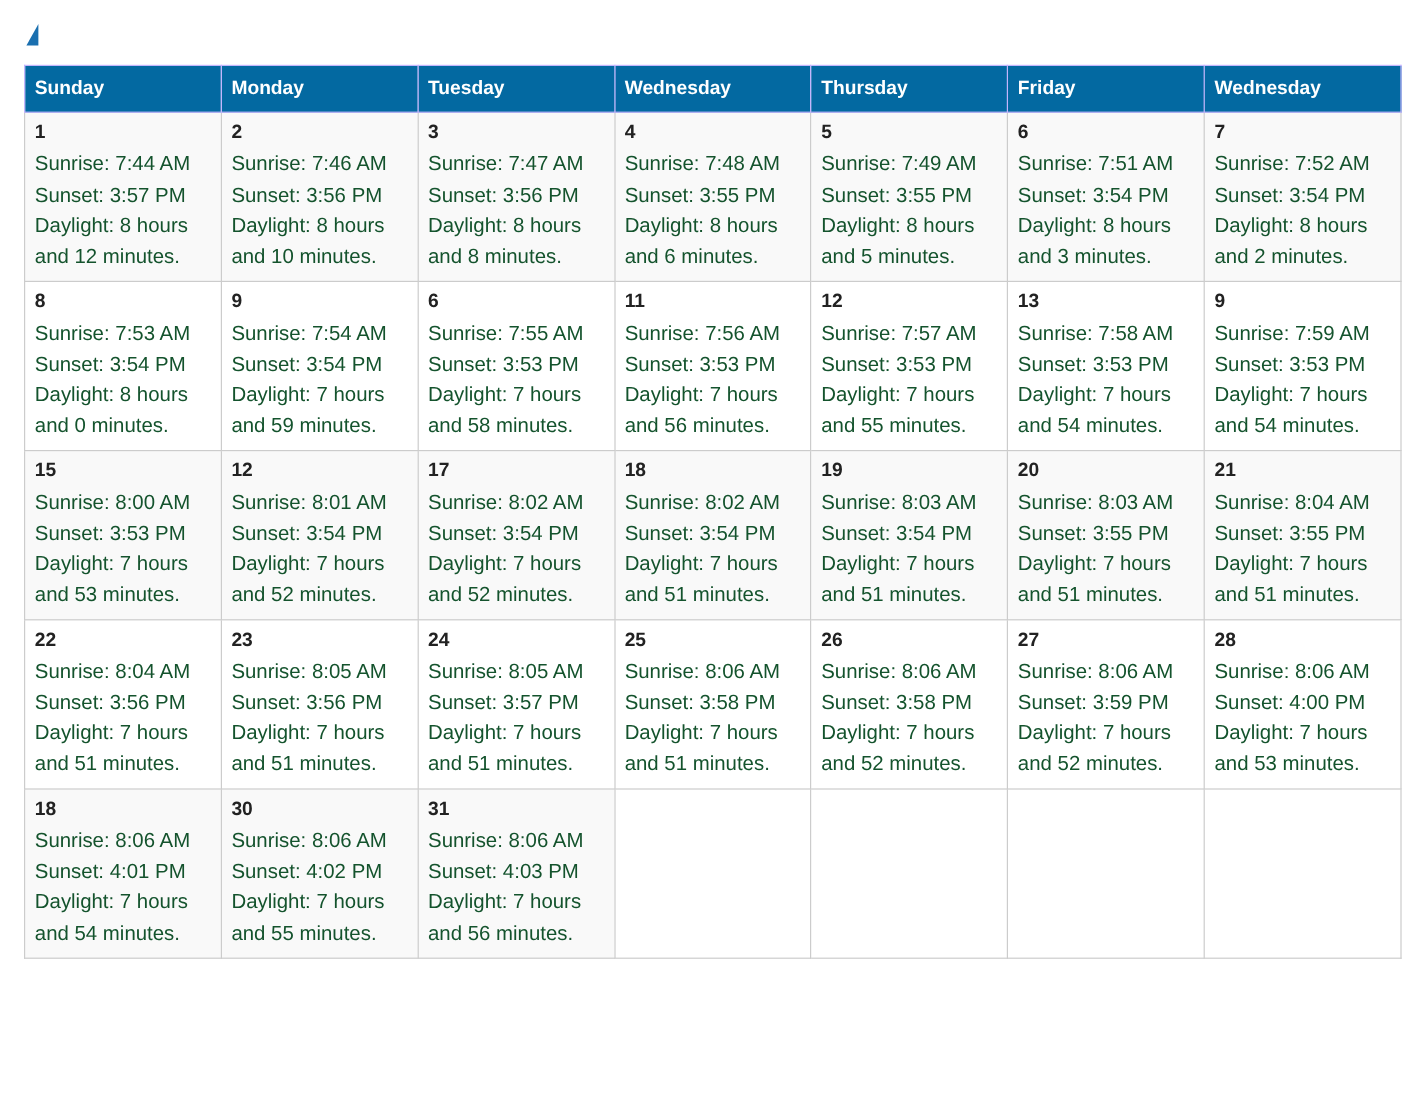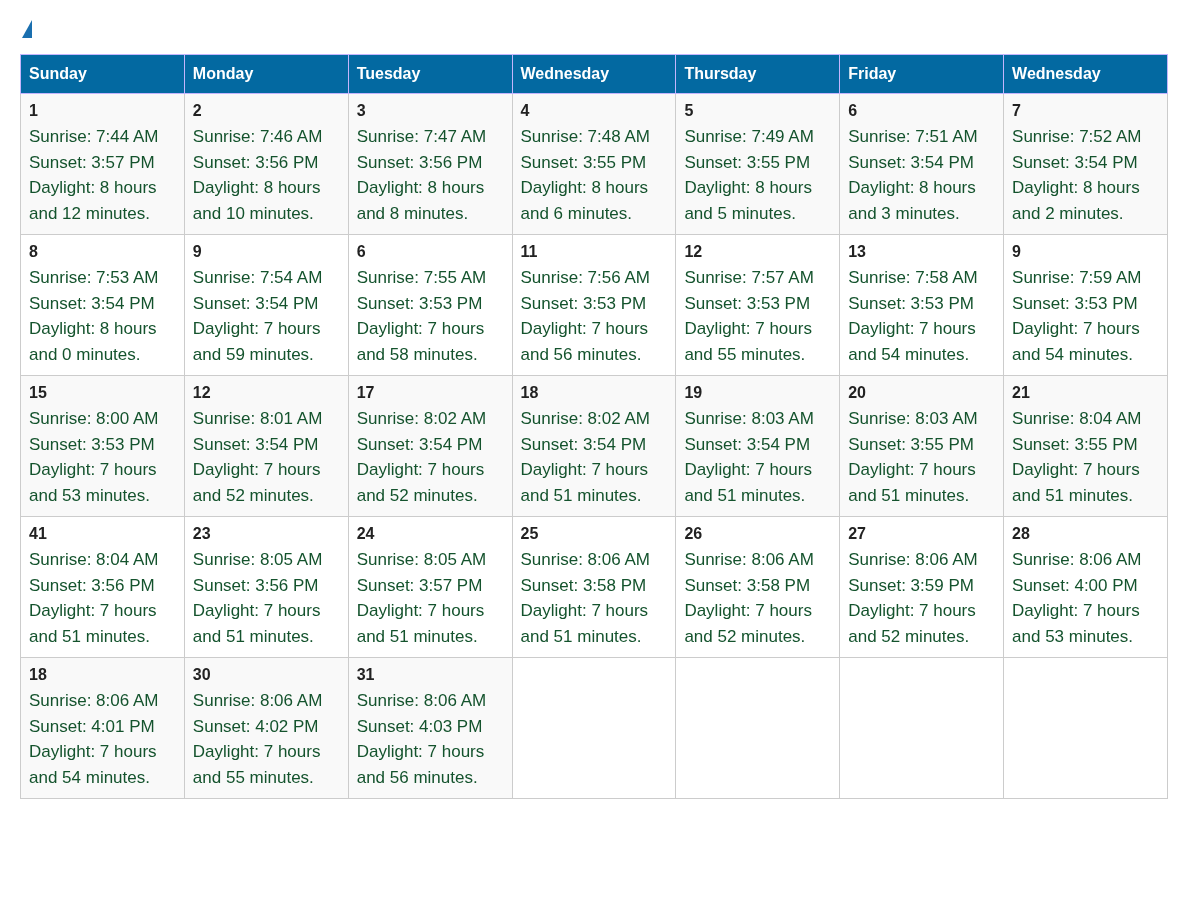--- a/index.html
+++ b/index.html
@@ -302,21 +302,21 @@
         <div class="day-number">21</div>
         <div class="day-info">
           Sunrise: 8:04 AM<br>
           Sunset: 3:55 PM<br>
           Daylight: 7 hours and 51 minutes.
         </div>
       </td>
       </tr>
       <tr>
         <td>
-        <div class="day-number">41</div>
+        <div class="day-number">22</div>
         <div class="day-info">
           Sunrise: 8:04 AM<br>
           Sunset: 3:56 PM<br>
           Daylight: 7 hours and 51 minutes.
         </div>
       </td>
         <td>
         <div class="day-number">23</div>
         <div class="day-info">
           Sunrise: 8:05 AM<br>

